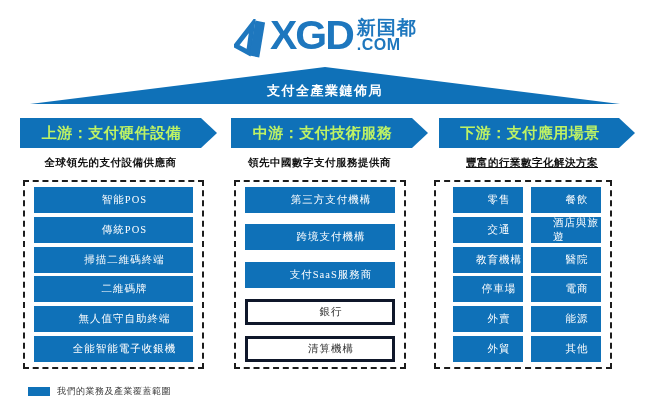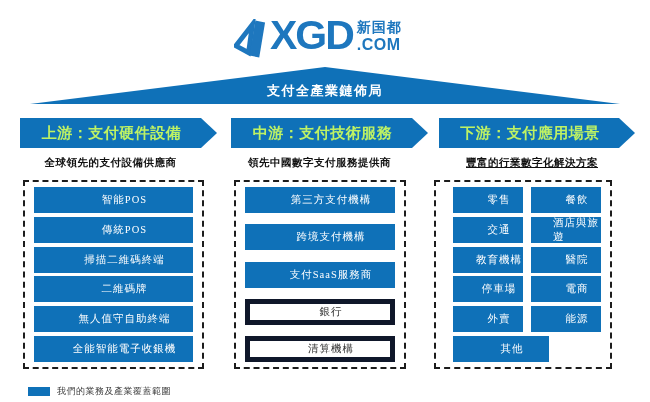--- a/index.html
+++ b/index.html
@@ -14,21 +14,21 @@
   
   .logo{position:absolute;top:14px;left:234px;display:flex;align-items:flex-start;}
   .logo-icon{width:33px;height:40px;margin-top:5px;}
   .logo-icon .bar{fill:var(--logo-blue);}
   .logo-icon .tri{fill:none;stroke:var(--logo-blue);stroke-width:5;stroke-linejoin:miter;}
   .logo-brand{
     font-size:41px;font-weight:bold;color:var(--logo-blue);
     line-height:42px;letter-spacing:-2px;margin-left:3px;
   }
   .logo-suffix{margin-left:4px;margin-top:7px;color:var(--logo-blue);}
-  .logo-cn{font-size:14px;font-weight:bold;letter-spacing:1px;line-height:13px;}
+  .logo-cn{font-size:19px;font-weight:bold;letter-spacing:1px;line-height:13px;}
   .logo-com{font-size:16px;font-weight:bold;letter-spacing:0.5px;line-height:17px;margin-top:2px;}
   
   .roof{
     position:absolute;left:30px;top:67px;width:590px;height:37px;background:var(--blue);
     clip-path:polygon(50% 0,100% 100%,0 100%);
   }
   .roof-title{
     position:absolute;left:0;right:0;bottom:4px;text-align:center;color:#fff;
     font-size:13px;font-weight:bold;letter-spacing:1.5px;
   }
@@ -61,21 +61,21 @@
   .stack{
     position:absolute;left:9px;right:9px;top:5px;bottom:5px;
     display:flex;flex-direction:column;justify-content:space-between;
   }
   .btn{
     height:26px;background:var(--blue);color:#fff;
     font-family:"Liberation Serif",serif;font-size:10.5px;letter-spacing:1px;
     display:flex;align-items:center;justify-content:center;padding-left:22px;
   }
   .btn.outline{
-    background:#fff;border:5px solid #0f172a;color:#333;box-sizing:border-box;
+    background:#fff;border:3px solid #0f172a;color:#333;box-sizing:border-box;
   }
   .row2{display:flex;justify-content:space-between;}
   .row2 .btn{width:calc(50% - 4px);margin-left:8px;}
   
   .legend{position:absolute;left:28px;top:385px;display:flex;align-items:center;}
   .legend-swatch{width:22px;height:9px;background:var(--blue);}
   .legend-label{margin-left:7px;font-size:9px;color:#3a3a3a;letter-spacing:0.5px;}
 </style>
 </head>
 <body>
@@ -143,20 +143,21 @@
       </div>
       <div class="row2">
         <div class="btn">停車場</div>
         <div class="btn">電商</div>
       </div>
       <div class="row2">
         <div class="btn">外賣</div>
         <div class="btn">能源</div>
       </div>
       <div class="row2">
+        <div class="btn">外貿</div>
         <div class="btn">其他</div>
       </div>
     </div>
   </div>
 
   <div class="legend">
     <div class="legend-swatch"></div>
     <div class="legend-label">我們的業務及產業覆蓋範圍</div>
   </div>
 

